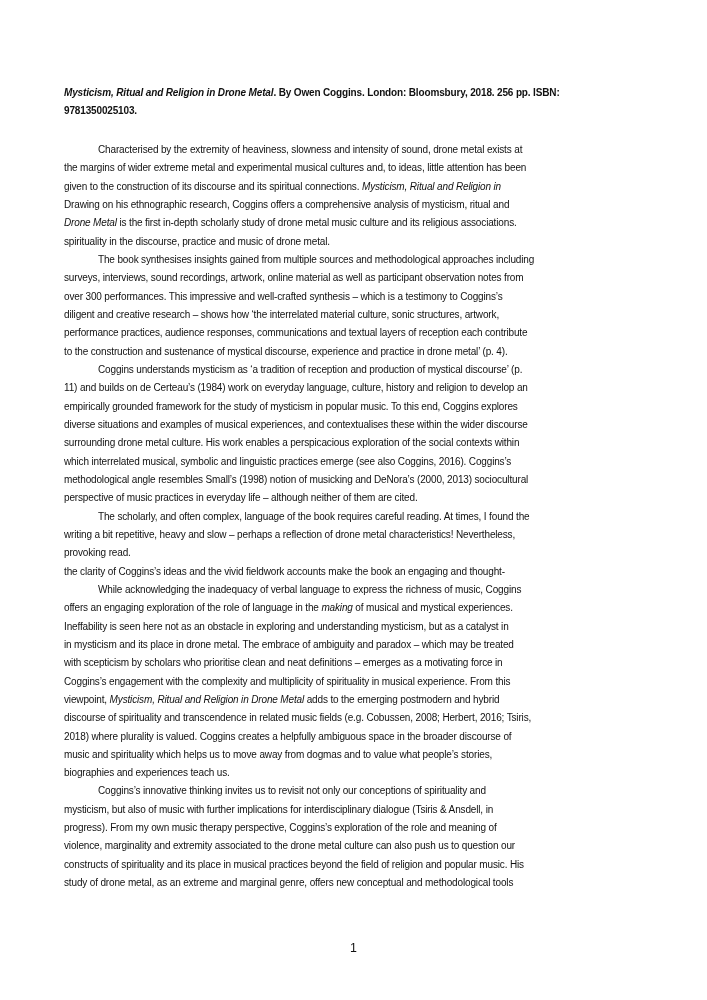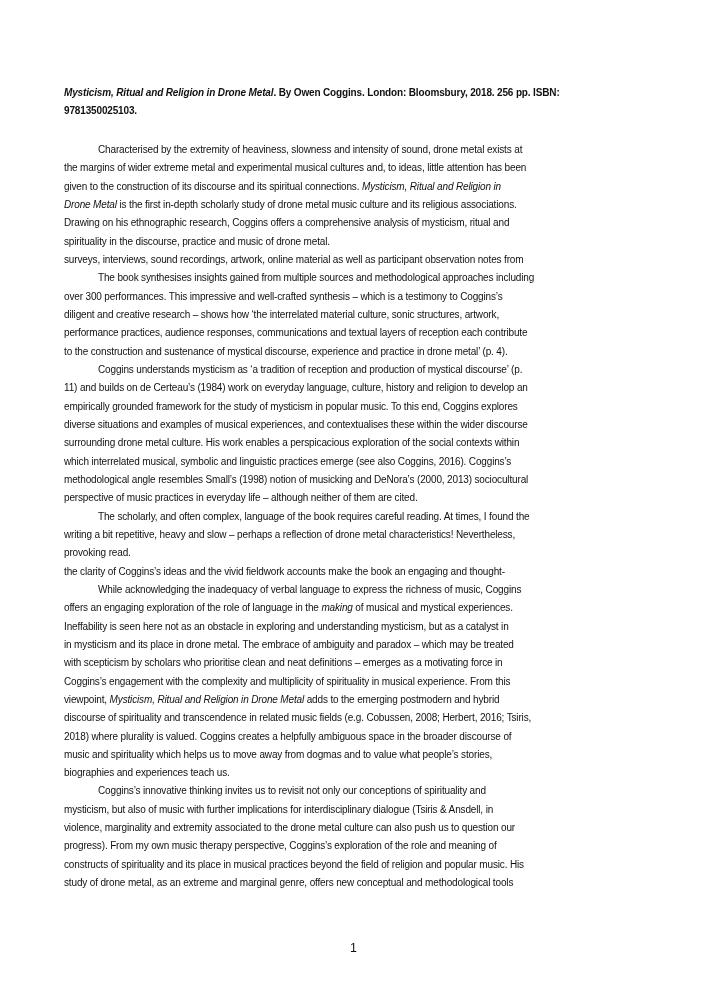--- a/index.html
+++ b/index.html
@@ -19,27 +19,27 @@
 <div class="page">
   <div class="col heading" id="heading" style="top:84px;">
       <div class="line"><em>Mysticism, Ritual and Religion in Drone Metal</em><span>. By Owen Coggins. London: Bloomsbury, 2018. 256 pp. ISBN:</span></div>
       <div class="line"><span>9781350025103.</span></div>
     </div>
   <div class="col" id="body" style="top:141px;">
       <div>
         <div class="line indent"><span>Characterised by the extremity of heaviness, slowness and intensity of sound, drone metal exists at</span></div>
         <div class="line"><span>the margins of wider extreme metal and experimental musical cultures and, to ideas, little attention has been</span></div>
         <div class="line"><span>given to the construction of its discourse and its spiritual connections. </span><em>Mysticism, Ritual and Religion in</em></div>
+        <div class="line"><span>Drawing on his ethnographic research, Coggins offers a comprehensive analysis of mysticism, ritual and</span></div>
         <div class="line"><em>Drone Metal</em><span> is the first in-depth scholarly study of drone metal music culture and its religious associations.</span></div>
-        <div class="line"><span>Drawing on his ethnographic research, Coggins offers a comprehensive analysis of mysticism, ritual and</span></div>
         <div class="line"><span>spirituality in the discourse, practice and music of drone metal.</span></div>
       </div>
       <div>
+        <div class="line indent"><span>The book synthesises insights gained from multiple sources and methodological approaches including</span></div>
         <div class="line"><span>surveys, interviews, sound recordings, artwork, online material as well as participant observation notes from</span></div>
-        <div class="line indent"><span>The book synthesises insights gained from multiple sources and methodological approaches including</span></div>
         <div class="line"><span>over 300 performances. This impressive and well-crafted synthesis – which is a testimony to Coggins’s</span></div>
         <div class="line"><span>diligent and creative research – shows how ‘the interrelated material culture, sonic structures, artwork,</span></div>
         <div class="line"><span>performance practices, audience responses, communications and textual layers of reception each contribute</span></div>
         <div class="line"><span>to the construction and sustenance of mystical discourse, experience and practice in drone metal’ (p. 4).</span></div>
       </div>
       <div>
         <div class="line indent"><span>Coggins understands mysticism as ‘a tradition of reception and production of mystical discourse’ (p.</span></div>
         <div class="line"><span>11) and builds on de Certeau’s (1984) work on everyday language, culture, history and religion to develop an</span></div>
         <div class="line"><span>empirically grounded framework for the study of mysticism in popular music. To this end, Coggins explores</span></div>
         <div class="line"><span>diverse situations and examples of musical experiences, and contextualises these within the wider discourse</span></div>
@@ -63,20 +63,20 @@
         <div class="line"><span>Coggins’s engagement with the complexity and multiplicity of spirituality in musical experience. From this</span></div>
         <div class="line"><span>viewpoint, </span><em>Mysticism, Ritual and Religion in Drone Metal</em><span> adds to the emerging postmodern and hybrid</span></div>
         <div class="line"><span>discourse of spirituality and transcendence in related music fields (e.g. Cobussen, 2008; Herbert, 2016; Tsiris,</span></div>
         <div class="line"><span>2018) where plurality is valued. Coggins creates a helpfully ambiguous space in the broader discourse of</span></div>
         <div class="line"><span>music and spirituality which helps us to move away from dogmas and to value what people’s stories,</span></div>
         <div class="line"><span>biographies and experiences teach us.</span></div>
       </div>
       <div>
         <div class="line indent"><span>Coggins’s innovative thinking invites us to revisit not only our conceptions of spirituality and</span></div>
         <div class="line"><span>mysticism, but also of music with further implications for interdisciplinary dialogue (Tsiris &amp; Ansdell, in</span></div>
+        <div class="line"><span>progress). From my own music therapy perspective, Coggins’s exploration of the role and meaning of</span></div>
         <div class="line"><span>violence, marginality and extremity associated to the drone metal culture can also push us to question our</span></div>
-        <div class="line"><span>progress). From my own music therapy perspective, Coggins’s exploration of the role and meaning of</span></div>
         <div class="line"><span>constructs of spirituality and its place in musical practices beyond the field of religion and popular music. His</span></div>
         <div class="line"><span>study of drone metal, as an extreme and marginal genre, offers new conceptual and methodological tools</span></div>
       </div>
     </div>
   <div class="pagenum">1</div>
 </div>
 
 </body></html>

